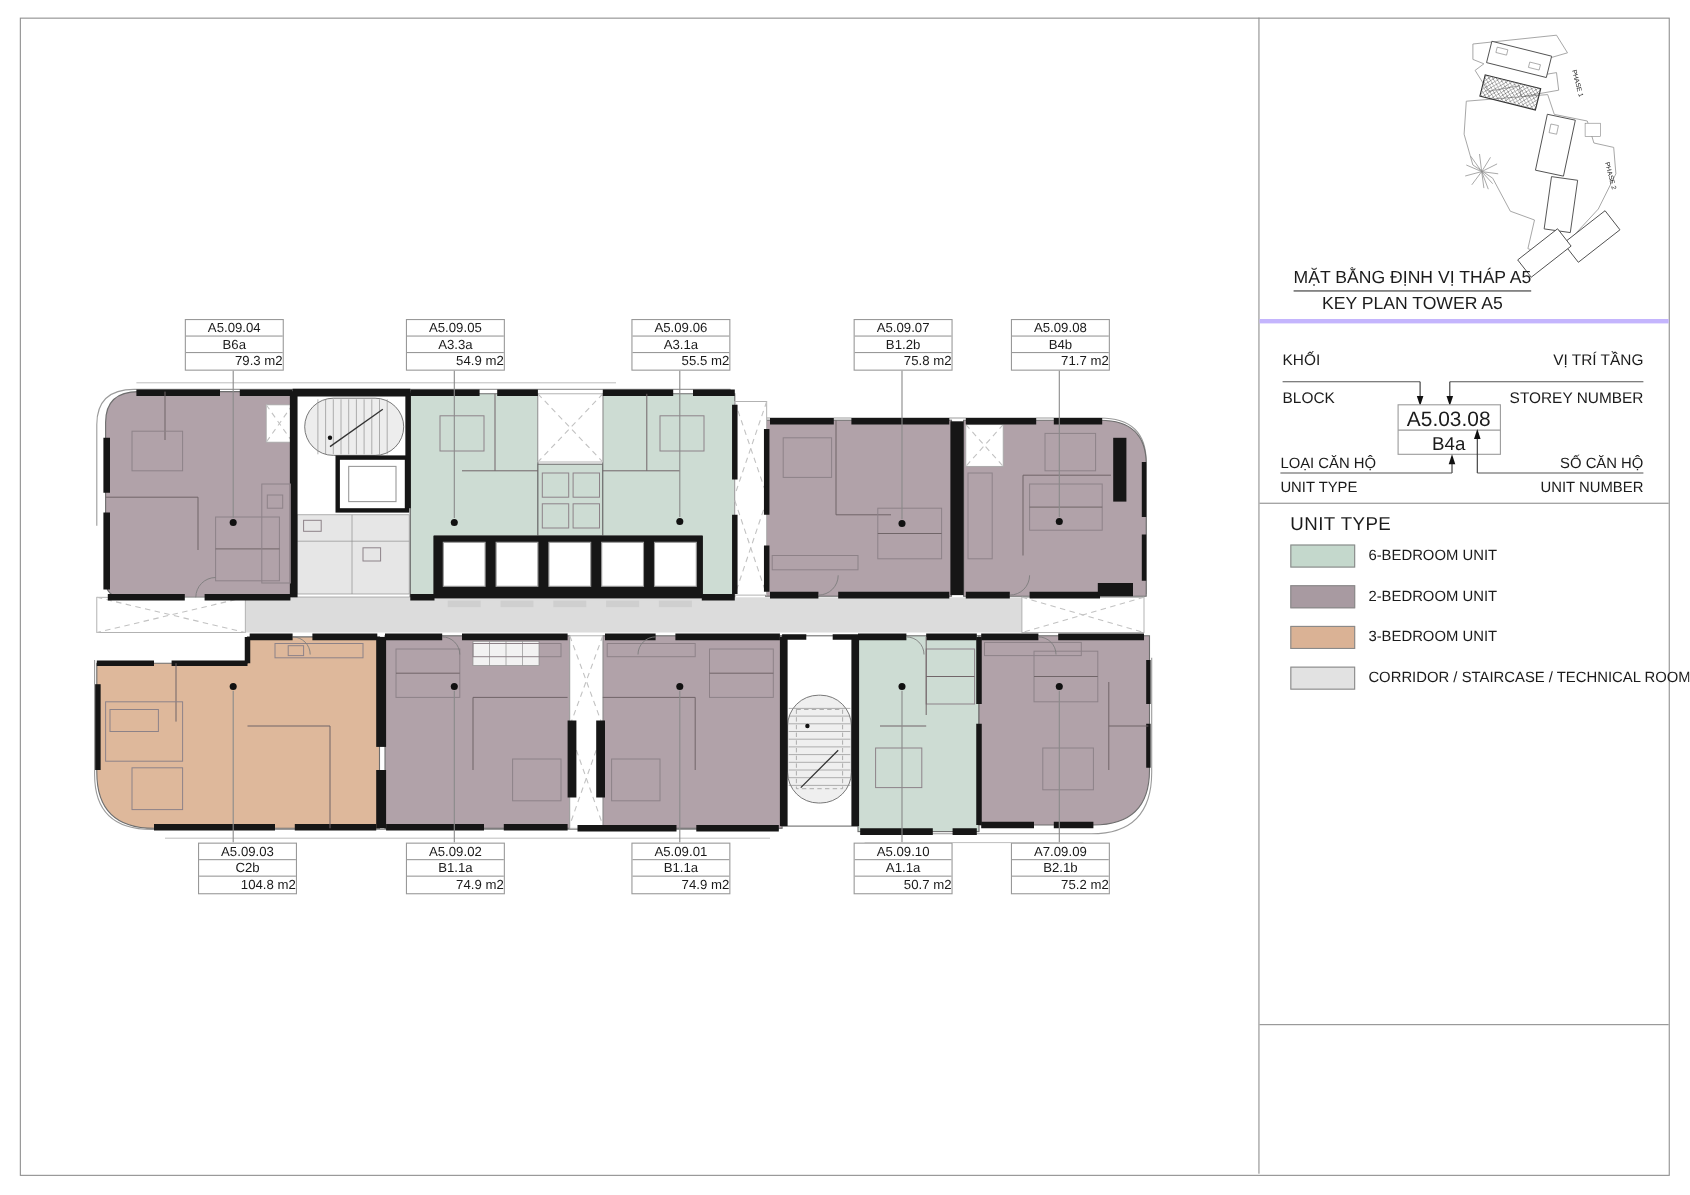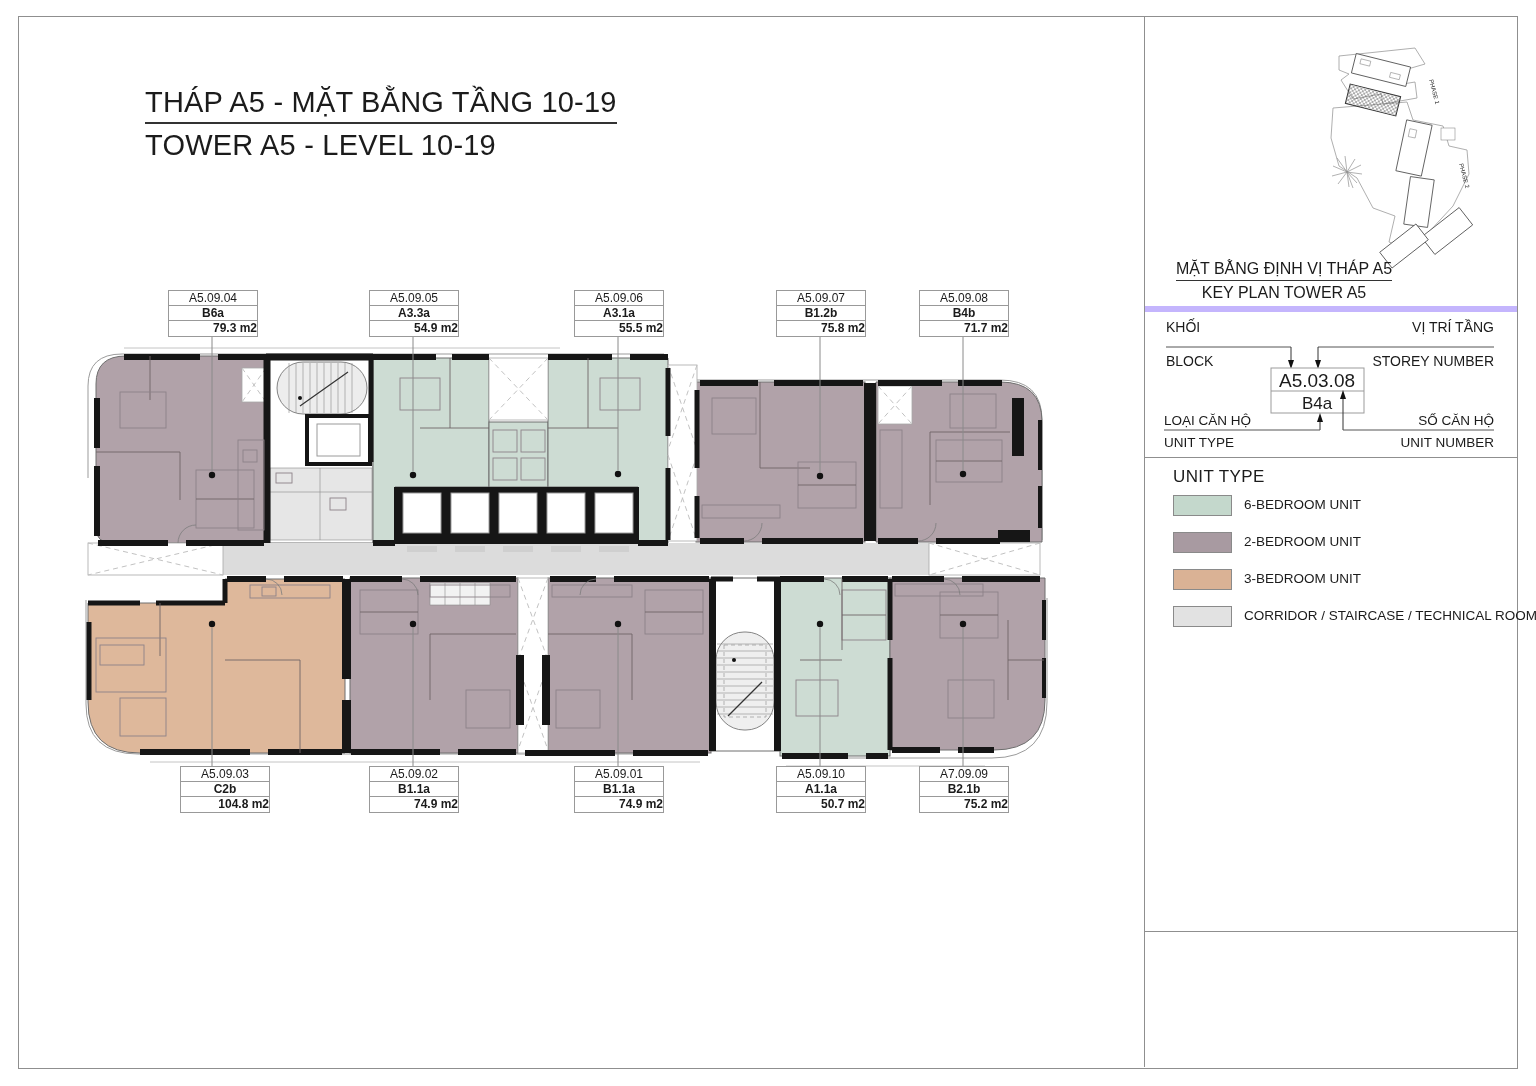--- a/index.html
+++ b/index.html
@@ -9,41 +9,41 @@
   
   .sheet-border{left:18px;top:16px;width:1498px;height:1051px;border:1px solid #8f8f8f;}
   
   .title-block{left:145px;top:86px;}
   .title-vi{display:inline-block;font-size:29px;letter-spacing:.2px;border-bottom:2px solid #333;
             padding-bottom:3px;white-space:nowrap;}
   .title-en{font-size:29px;letter-spacing:.2px;margin-top:5px;white-space:nowrap;}
   
   .unit-label{width:88px;background:#fff;border:1px solid #999;font-size:12px;text-align:center;}
   .ul-cell{height:14px;line-height:14px;}
-  .ul-cell + .ul-cell{border-top:1px solid #999;font-weight:bold;}
+  .ul-cell + .ul-cell{border-top:1px solid #999;}
   .ul-cell:last-child{height:15px;line-height:15px;text-align:right;}
   
   svg{display:block;}
   .plan-svg{left:0;top:0;}
   .w{stroke:#161616;fill:none;}
   .wb{fill:#161616;stroke:none;}
   .thin{stroke:#6e6e6e;stroke-width:1;fill:none;}
   .soft{stroke:#9b9b9b;stroke-width:1;fill:none;}
   .pl{stroke:#6f6467;stroke-width:.9;fill:none;}
   .fu{stroke:#8d8288;stroke-width:.9;fill:none;}
   .da{stroke:#7c7c7c;stroke-width:.8;fill:none;}
   .xvoid rect{fill:#fff;stroke:#a8a8a8;stroke-width:.8;}
   .xvoid line{stroke:#c2c2c2;stroke-width:1;stroke-dasharray:5 4;}
   .leader{stroke:#8a8a8a;stroke-width:1;fill:none;}
   .dot{fill:#111;}
   .tread{stroke:#8a8a8a;stroke-width:.6;}
   
   .sidebar{left:1144px;top:16px;width:372px;height:1051px;border-left:1px solid #8f8f8f;}
   .sb-sec{position:absolute;left:0;width:372px;}
-  .sec-keyplan{top:16px;height:274px;border-bottom:6px solid #c4b5fd;}
+  .sec-keyplan{top:0;height:274px;border-bottom:4px solid #c4b5fd;}
   .sec-symbol{top:274px;height:167px;border-bottom:1px solid #8f8f8f;}
   .sec-types{top:441px;height:474px;border-bottom:1px solid #8f8f8f;}
   .sec-footer{top:915px;height:136px;}
   .kp-caption{left:14px;top:228px;width:250px;text-align:center;}
   .kp-cap-vi{display:inline-block;font-size:16px;border-bottom:1.5px solid #333;padding-bottom:2px;white-space:nowrap;}
   .kp-cap-en{font-size:16px;margin-top:3px;white-space:nowrap;}
   .sym-heading{left:0;top:8px;width:372px;text-align:center;font-size:19px;letter-spacing:.2px;}
   .ut-heading{left:28px;top:10px;font-size:17px;letter-spacing:.4px;}
   .legend-row{left:28px;height:19px;}
   .legend-swatch{position:absolute;left:0;top:0;width:57px;height:19px;border:1px solid #8a8a8a;}
@@ -51,24 +51,20 @@
   .footer-text{left:0;top:18px;width:372px;text-align:center;font-size:15.5px;}
   text{font-family:"Liberation Sans","DejaVu Sans",sans-serif;fill:#1b1b1b;}
 </style>
 </head>
 <body>
 
 <div id="app">
 
   <div class="abs sheet-border"></div>
 
-  <div class="abs title-block">
-    <div class="title-vi">THÁP A5 - MẶT BẰNG TẦNG 10-19</div>
-    <div class="title-en">TOWER A5 - LEVEL 10-19</div>
-  </div>
 
   <svg class="abs plan-svg" width="1536" height="1086" viewBox="0 0 1536 1086">
 
     <g>
       <path class="soft" d="M88,478 L88,386 Q88,354 122,354 L664,354"></path>
       <path class="soft" d="M664,354 L664,380 L1000,380 Q1042,380 1042,420 L1042,540"></path>
       <path class="soft" d="M86,600 L86,704 Q86,754 138,754 L708,754"></path>
       <path class="soft" d="M782,758 L992,758 Q1047,758 1047,702 L1047,598"></path>
       <path d="M124,348 H560" stroke="#b5b5b5" stroke-width=".8"></path>
       <path d="M150,762 H700" stroke="#b5b5b5" stroke-width=".8"></path>

